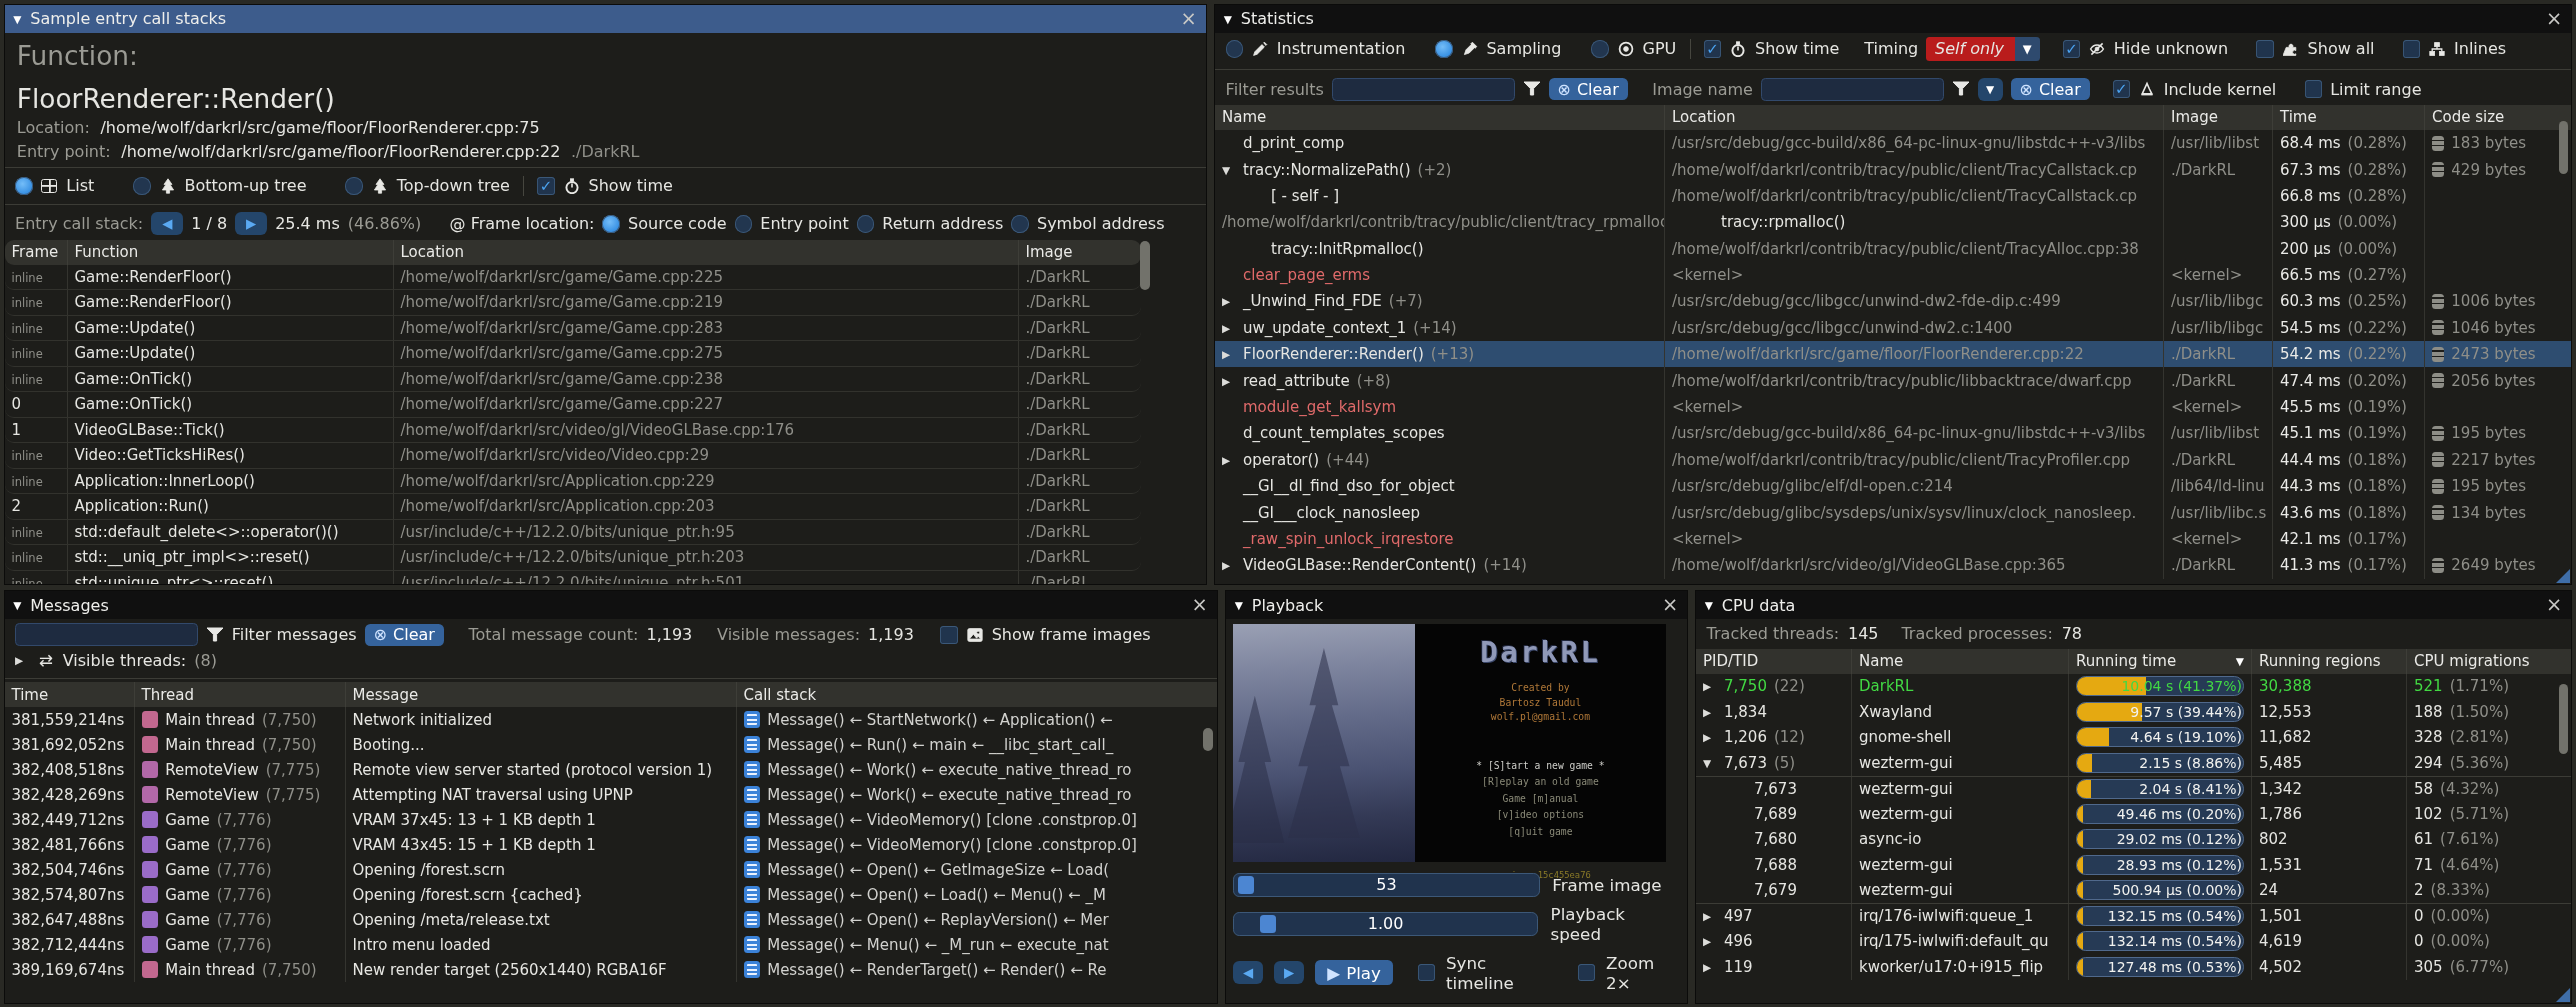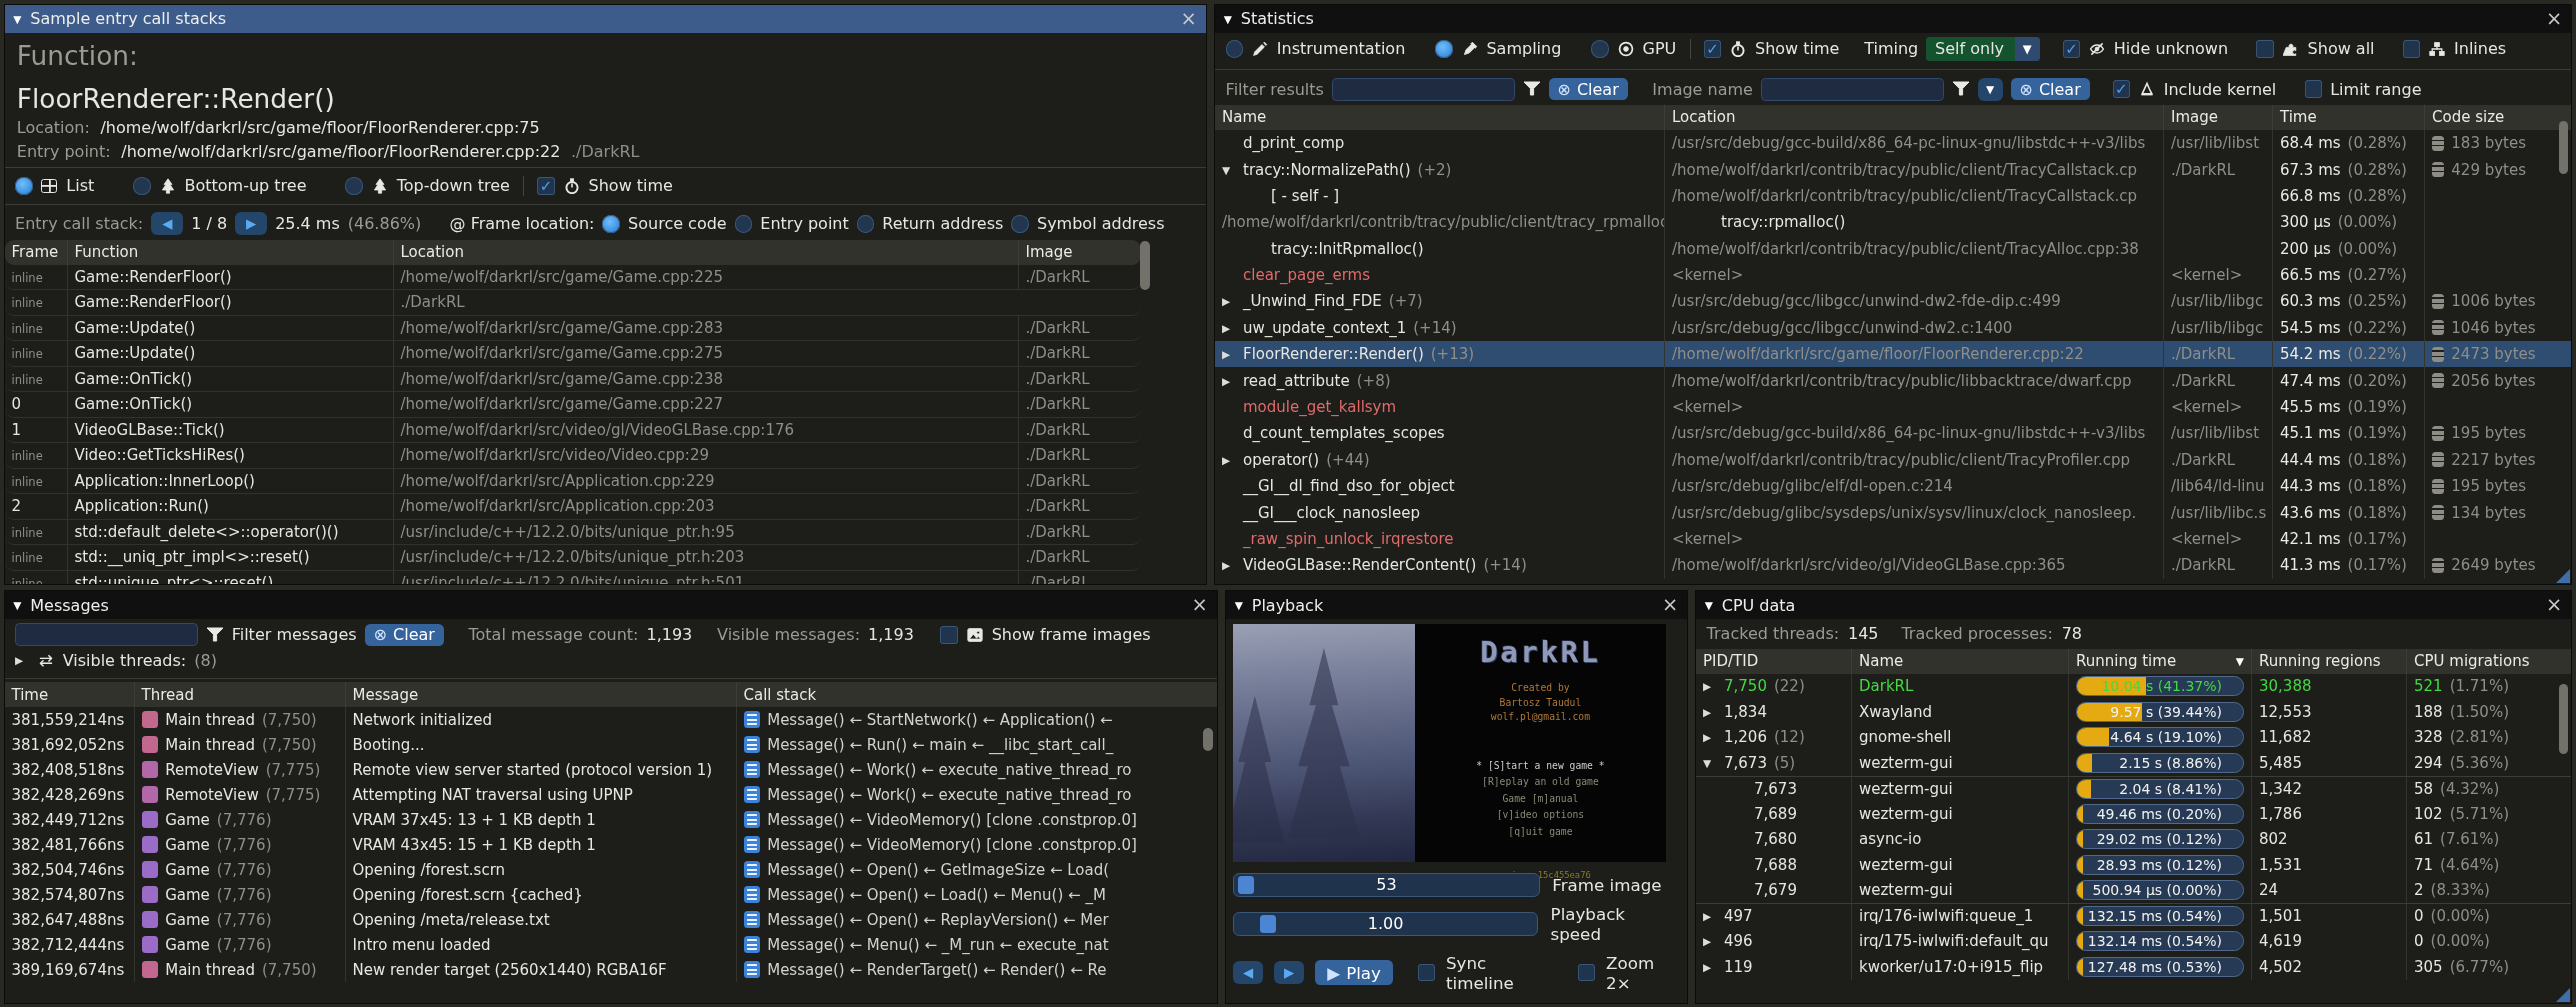--- a/index.html
+++ b/index.html
@@ -26,21 +26,21 @@
     box-shadow:inset 0 0 0 0.9px #3b5878; color:#4ba3f0; font-size:15px; font-weight:bold;
     display:flex; align-items:center; justify-content:center; flex:none; }
   .btn { background:#35639c; border-radius:5.3px; padding:1.8px 8.8px; display:inline-flex;
     gap:6.2px; align-items:center; color:#fff; }
   .btn .bic { color:#cfe3ff; }
   .navbtn { background:#24466b; border-radius:6.2px; width:32px; height:23px; display:flex;
     align-items:center; justify-content:center; color:#5aa9f2; font-size:13.2px; }
   .input { background:#1e2b40; border:0.9px solid #32496b; border-radius:4.4px; height:23px;
     width:183px; color:#e6e6e2; font-size:14px; padding:0 5.3px; outline:none; }
   .combo { display:inline-flex; height:24px; }
-  .combo .val { background:#14532d; padding:1.8px 10.6px 0 8.8px; border-radius:3.5px 0 0 3.5px; }
+  .combo .val { background:#b91c1c; padding:1.8px 10.6px 0 8.8px; border-radius:3.5px 0 0 3.5px;font-style:italic; }
   .combo .dd { background:#2e4a6e; width:25px; border-radius:0 3.5px 3.5px 0; display:flex;
     align-items:center; justify-content:center; color:#fff; font-size:11.5px; }
   .icon { display:inline-flex; width:17.6px; height:17.6px; align-items:center;
     justify-content:center; flex:none; }
   .icon svg { width:16px; height:16px; fill:#e8e8e5; stroke:#e8e8e5; }
   .gridicon { width:16px; height:13.2px; border:1.8px solid #e8e8e5; border-radius:2.6px;
     background:linear-gradient(#e8e8e5,#e8e8e5) 50% 0/1.8px 100% no-repeat,
                linear-gradient(#e8e8e5,#e8e8e5) 0 46%/100% 1.8px no-repeat; }
   .dbicon { display:none; width:12.3px; height:15px; border-radius:3.5px;
     background:linear-gradient(#8d8d86 0 3.5px,#1d1d1a 3.5px 4.8px,#8d8d86 4.8px 8.8px,#1d1d1a 8.8px 10px,#8d8d86 10px 15px); }
@@ -116,21 +116,21 @@
 
   
   #p-cpu { left:1695px; top:590px; width:877px; height:414px; }
   .cpu-grid { grid-template-columns:155px 217px 183px 155px 1fr; }
   #cpu-body .trow { height:25.5px; font-size:15px; }
   .septop { border-top:0.9px solid #3c3c36; }
   .bar { position:relative; width:171px; height:20px; background:#263a55;
     border:0.9px solid #50698c; border-radius:9.7px; overflow:hidden; }
   .fill { position:absolute; left:0; top:0; bottom:0; background:#e5a911; min-width:6.2px; }
   .bartext { position:absolute; inset:0; display:flex; align-items:center; justify-content:flex-end;
-    padding-right:21px; font-size:14px; color:#f2f2ef; }
+    padding-right:1px; font-size:14px; color:#f2f2ef; }
   .bartext.green { color:#42d943; }
   .grip { position:absolute; right:0.9px; bottom:0.9px; width:0; height:0;
     border-left:14px solid transparent; border-bottom:14px solid #3f6ea8; }
   .infoline { display:flex; gap:8.8px; padding:5.3px 10.6px; font-size:16px; }
 </style>
 </head>
 <body>
 
 <section class="panel" id="p-stacks">
   <header class="tbar blue">
@@ -223,20 +223,21 @@
           <div class="trow cs-grid">
             <div class="c frame inl">inline</div>
             <div class="c">Game::RenderFloor()</div>
             <div class="c path">/home/wolf/darkrl/src/game/Game.cpp:225</div>
             <div class="c path">./DarkRL</div>
           </div>
 
           <div class="trow cs-grid">
             <div class="c frame inl">inline</div>
             <div class="c">Game::RenderFloor()</div>
+            <div class="c path">/home/wolf/darkrl/src/game/Game.cpp:219</div>
             <div class="c path">./DarkRL</div>
           </div>
 
           <div class="trow cs-grid">
             <div class="c frame inl">inline</div>
             <div class="c">Game::Update()</div>
             <div class="c path">/home/wolf/darkrl/src/game/Game.cpp:283</div>
             <div class="c path">./DarkRL</div>
           </div>
 

